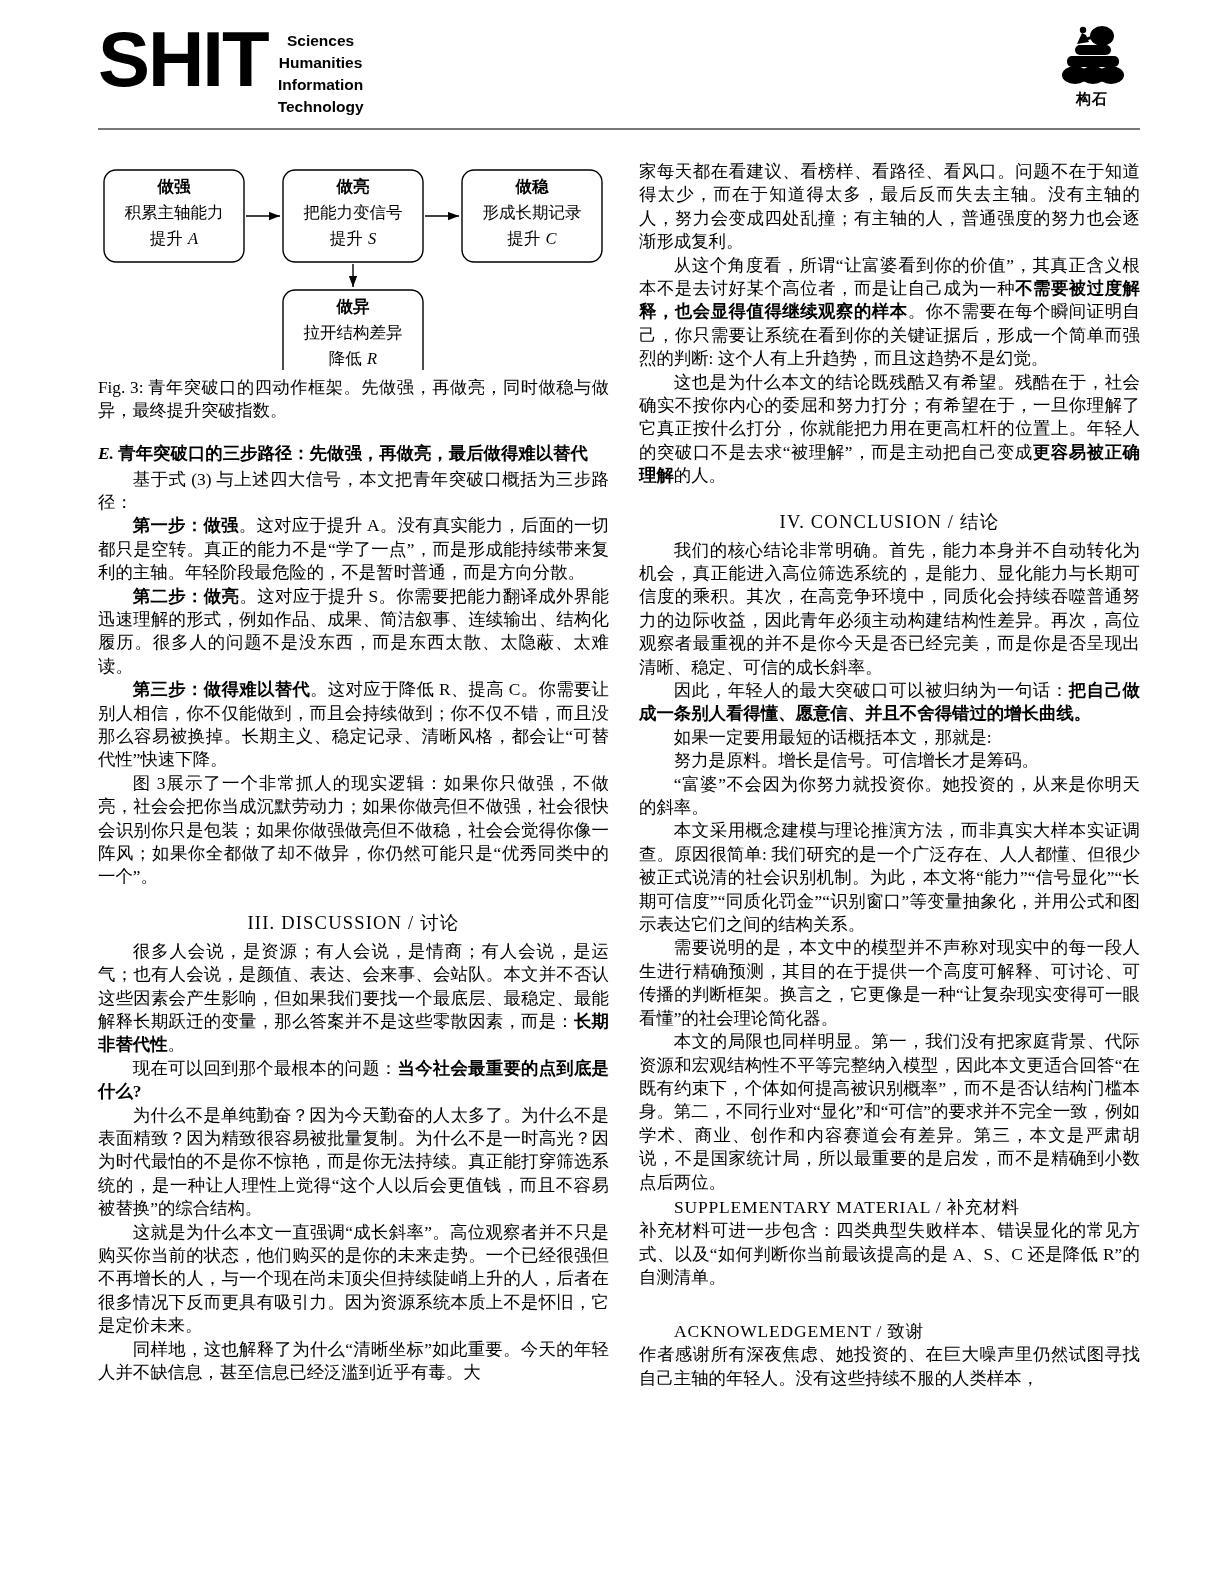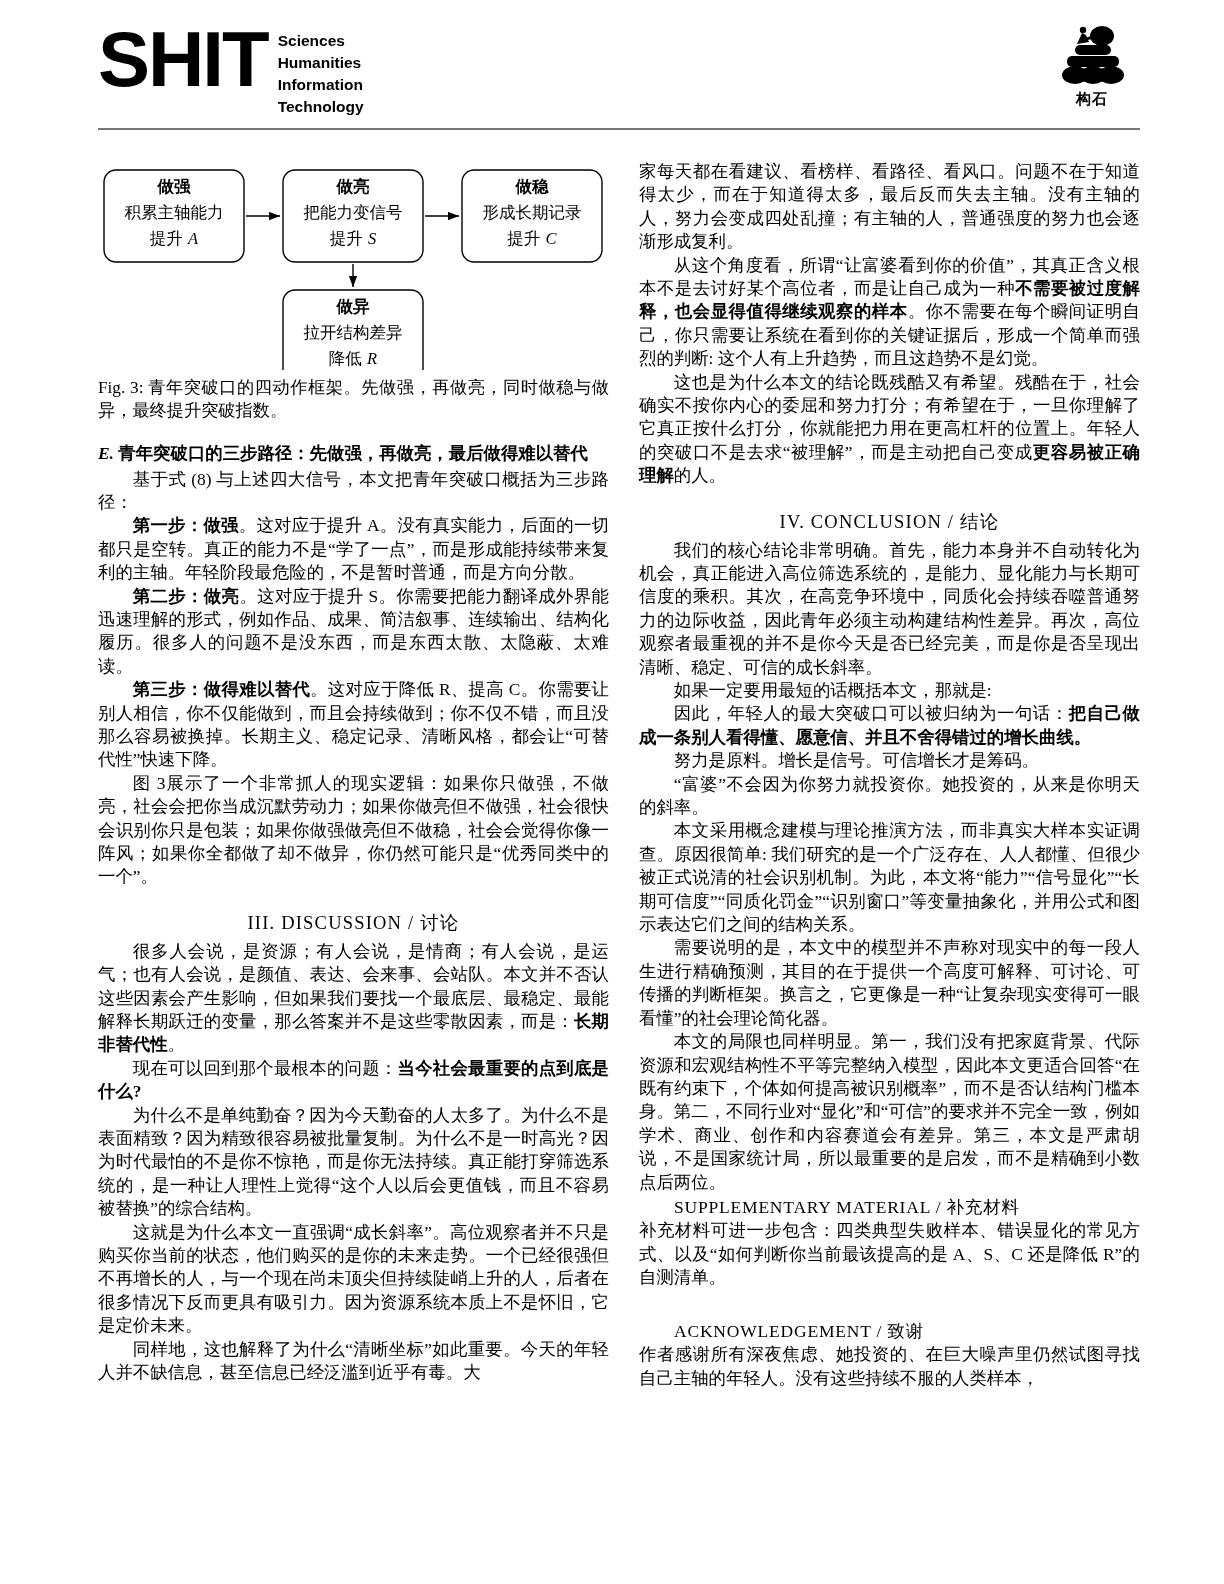--- a/index.html
+++ b/index.html
@@ -24,20 +24,21 @@
     position: relative;
   }
 
   
   .masthead {
     display: flex;
     align-items: flex-start;
     justify-content: space-between;
     padding-bottom: 6px;
     position: relative;
+    text-align: center;
   }
   .masthead-left {
     display: flex;
     align-items: flex-start;
   }
   .wordmark {
     font-family: "Liberation Sans", "DejaVu Sans", sans-serif;
     font-weight: bold;
     font-size: 78px;
     letter-spacing: -2px;
@@ -212,21 +213,21 @@
         <div class="figcaption">Fig. 3: 青年突破口的四动作框架。先做强，再做亮，同时做稳与做异，最终提升突破指数。</div>
       </div>
 
       <div class="spacer-20"></div>
 
       <h3 class="subsection">
         <span class="it">E.</span>
         <span>青年突破口的三步路径：先做强，再做亮，最后做得难以替代</span>
       </h3>
 
-      <p class="body">基于式 (8) 与上述四大信号，本文把青年突破口概括为三步路径：</p>
+      <p class="body">基于式 (3) 与上述四大信号，本文把青年突破口概括为三步路径：</p>
 
       <p class="body">
         <span class="b">第一步：做强</span><span>。这对应于提升 A。没有真实能力，后面的一切都只是空转。真正的能力不是“学了一点”，而是形成能持续带来复利的主轴。年轻阶段最危险的，不是暂时普通，而是方向分散。</span>
       </p>
 
       <p class="body">
         <span class="b">第二步：做亮</span><span>。这对应于提升 S。你需要把能力翻译成外界能迅速理解的形式，例如作品、成果、简洁叙事、连续输出、结构化履历。很多人的问题不是没东西，而是东西太散、太隐蔽、太难读。</span>
       </p>
 
       <p class="body">
@@ -262,25 +263,25 @@
       </p>
 
       <p class="body">
         <span>这也是为什么本文的结论既残酷又有希望。残酷在于，社会确实不按你内心的委屈和努力打分；有希望在于，一旦你理解了它真正按什么打分，你就能把力用在更高杠杆的位置上。年轻人的突破口不是去求“被理解”，而是主动把自己变成</span><span class="b">更容易被正确理解</span><span>的人。</span>
       </p>
 
       <h2 class="section">IV. CONCLUSION / 结论</h2>
 
       <p class="body">我们的核心结论非常明确。首先，能力本身并不自动转化为机会，真正能进入高位筛选系统的，是能力、显化能力与长期可信度的乘积。其次，在高竞争环境中，同质化会持续吞噬普通努力的边际收益，因此青年必须主动构建结构性差异。再次，高位观察者最重视的并不是你今天是否已经完美，而是你是否呈现出清晰、稳定、可信的成长斜率。</p>
 
+      <p class="body">
+        <span>因此，年轻人的最大突破口可以被归纳为一句话：</span><span class="b">把自己做成一条别人看得懂、愿意信、并且不舍得错过的增长曲线。</span>
+      </p>
+
       <p class="body">如果一定要用最短的话概括本文，那就是:</p>
-
-      <p class="body">
-        <span>因此，年轻人的最大突破口可以被归纳为一句话：</span><span class="b">把自己做成一条别人看得懂、愿意信、并且不舍得错过的增长曲线。</span>
-      </p>
 
       <p class="body">努力是原料。增长是信号。可信增长才是筹码。</p>
 
       <p class="body">“富婆”不会因为你努力就投资你。她投资的，从来是你明天的斜率。</p>
 
 
       <p class="body">本文采用概念建模与理论推演方法，而非真实大样本实证调查。原因很简单: 我们研究的是一个广泛存在、人人都懂、但很少被正式说清的社会识别机制。为此，本文将“能力”“信号显化”“长期可信度”“同质化罚金”“识别窗口”等变量抽象化，并用公式和图示表达它们之间的结构关系。</p>
 
       <p class="body">需要说明的是，本文中的模型并不声称对现实中的每一段人生进行精确预测，其目的在于提供一个高度可解释、可讨论、可传播的判断框架。换言之，它更像是一种“让复杂现实变得可一眼看懂”的社会理论简化器。</p>
 

